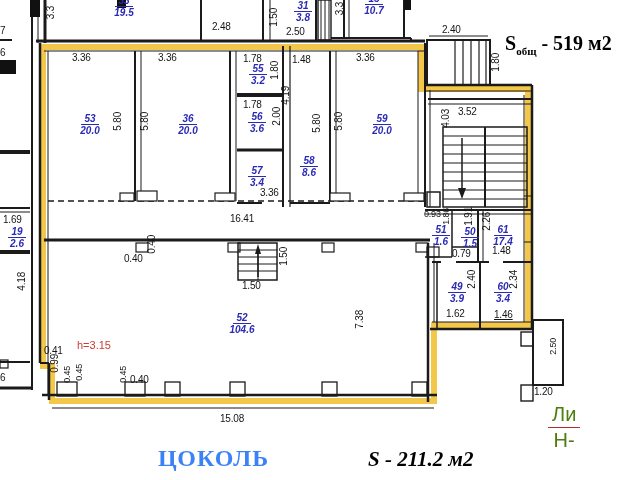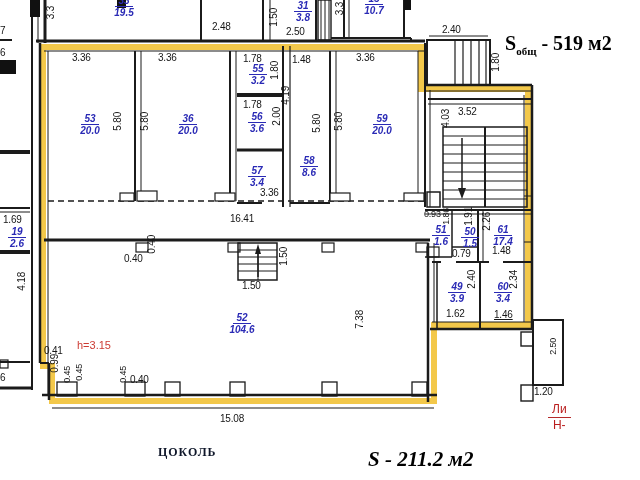--- a/index.html
+++ b/index.html
@@ -8,24 +8,24 @@
   .canvas svg{position:absolute;left:0;top:0;}
   .lbl{position:absolute;white-space:nowrap;}
   .dim{font-size:10px;color:#151515;letter-spacing:-0.2px;line-height:1;}
   .dimv{writing-mode:vertical-rl;transform:rotate(180deg);}
   .room{color:#2a2ab5;font-weight:bold;font-style:italic;font-size:10px;line-height:1.1;
         text-align:center;width:40px;}
   .room .num{display:inline-block;border-bottom:1px solid #2a2ab5;padding:0 3px;}
   .room .ar{display:block;}
   .total{font-family:"Liberation Serif",serif;font-size:20px;font-weight:bold;color:#000;margin-top:30px;}
   .total sub{font-size:11px;}
-  .floor{font-family:"Liberation Serif",serif;font-size:12px;font-weight:bold;color:#0f172a;letter-spacing:1px;}
+  .floor{font-family:"Liberation Serif",serif;font-size:24px;font-weight:bold;color:#3b82f6;letter-spacing:1px;}
   .unitarea{font-family:"Liberation Serif",serif;font-size:21px;font-weight:bold;font-style:italic;color:#000;}
   .hnote{color:#cc3b33;font-size:11px;}
-  .stamp{color:#b91c1c;font-size:12px;text-align:center;line-height:1.25;}
+  .stamp{color:#4d7c0f;font-size:20px;text-align:center;line-height:1.25;}
   .stamp .top{display:inline-block;border-bottom:1.5px solid #b52a2a;padding:0 4px;}
   .stamp .bot{display:block;}
 </style>
 </head>
 <body>
 
 <div class="canvas">
 
   <svg width="640" height="480" viewBox="0 0 640 480">
 

